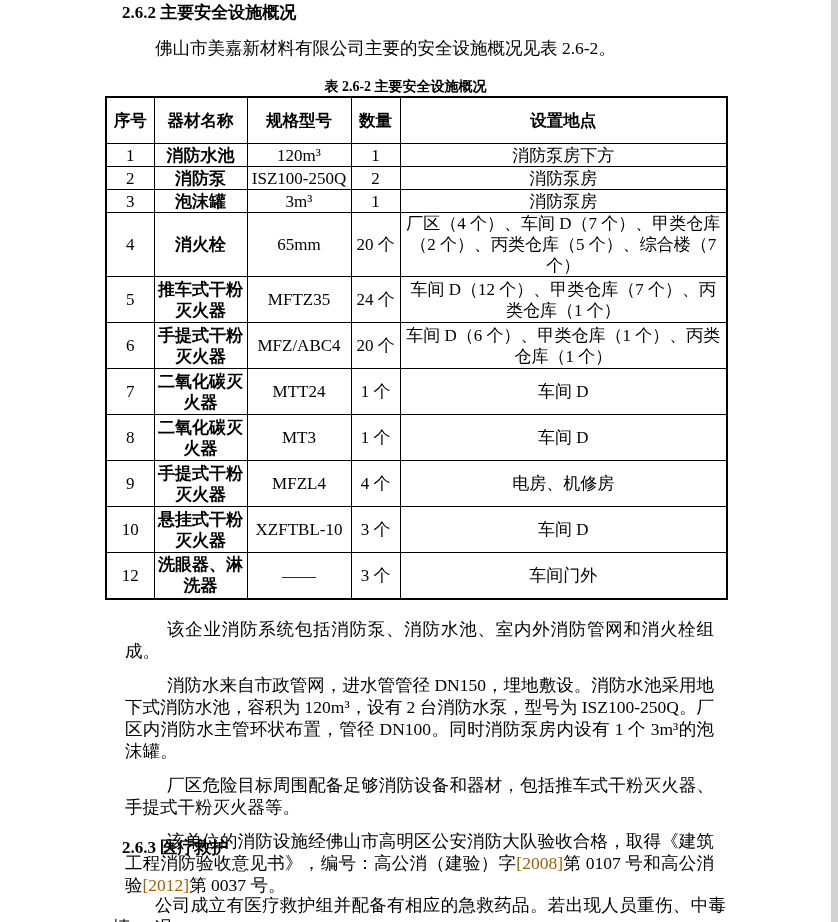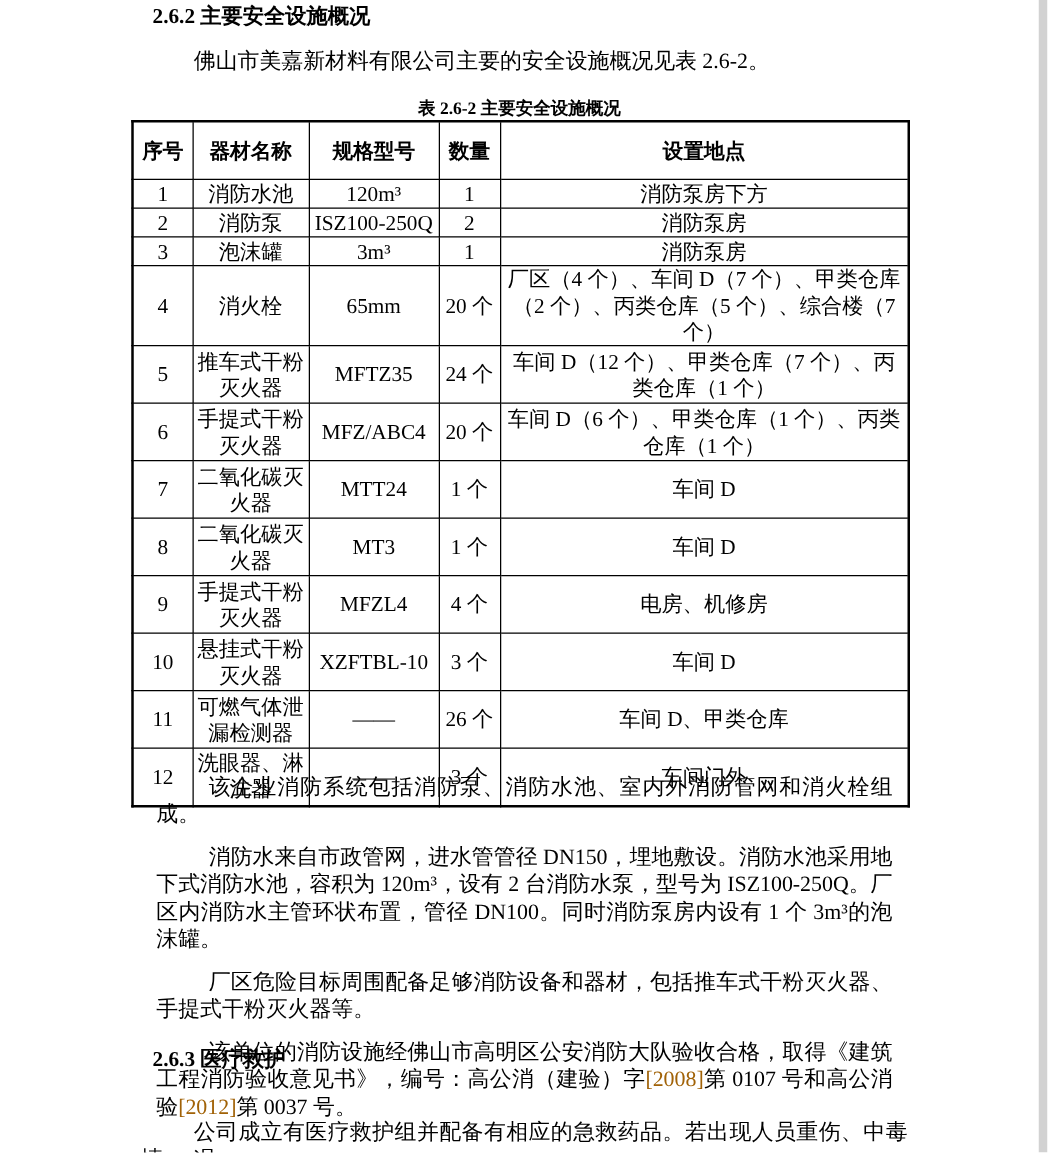--- a/index.html
+++ b/index.html
@@ -18,40 +18,40 @@
   }
   #heading-262{top:1px;}
   #heading-263{top:836px;}
 
   .intro{
     position:absolute;left:113px;top:37px;width:613px;margin:0;
     font-size:17.5px;line-height:22px;text-indent:42px;text-align:justify;
   }
 
   .tbl-caption{
-    position:absolute;left:105px;top:78px;width:621px;margin:0;
+    position:absolute;left:95px;top:78px;width:621px;margin:0;
     font-size:14px;font-weight:bold;text-align:center;
   }
 
   table.facilities{
     position:absolute;left:105px;top:96px;width:621px;
     border-collapse:collapse;table-layout:fixed;
     font-size:17px;
   }
   table.facilities th,table.facilities td{
     border:1px solid #000;text-align:center;vertical-align:middle;
     padding:0 3px;line-height:21px;overflow:hidden;
   }
   table.facilities{border:2px solid #000;}
   table.facilities th{font-weight:bold;font-size:16.5px;padding:12px 1px;}
   tr.rh{height:23px;}
   tr.r1{height:23px;}
   tr.r2a{height:47px;}
   tr.r2{height:46px;}
-  td.name{padding:0 2px;}
+  td.name{padding:0 2px;font-weight:bold;}
   td.loc{padding:0 6px;}
 
   .bodytext{
     position:absolute;left:113px;top:606px;width:613px;
     font-size:17.5px;line-height:22px;text-align:justify;
   }
   .bodytext p{margin:12px;text-indent:42px;}
   .ref{color:#a16207;}
 
   .closing{
@@ -156,27 +156,20 @@
       <td class="loc">电房、机修房</td>
     </tr>
     <tr class="r2">
       <td>10</td>
       <td class="name">悬挂式干粉灭火器</td>
       <td>XZFTBL-10</td>
       <td>3 个</td>
       <td class="loc">车间 D</td>
     </tr>
     <tr class="r2">
-      <td>11</td>
-      <td class="name">可燃气体泄漏检测器</td>
-      <td>——</td>
-      <td>26 个</td>
-      <td class="loc">车间 D、甲类仓库</td>
-    </tr>
-    <tr class="r2">
       <td>12</td>
       <td class="name">洗眼器、淋洗器</td>
       <td>——</td>
       <td>3 个</td>
       <td class="loc">车间门外</td>
     </tr>
   </tbody>
     </table>
 
   <div class="bodytext">

